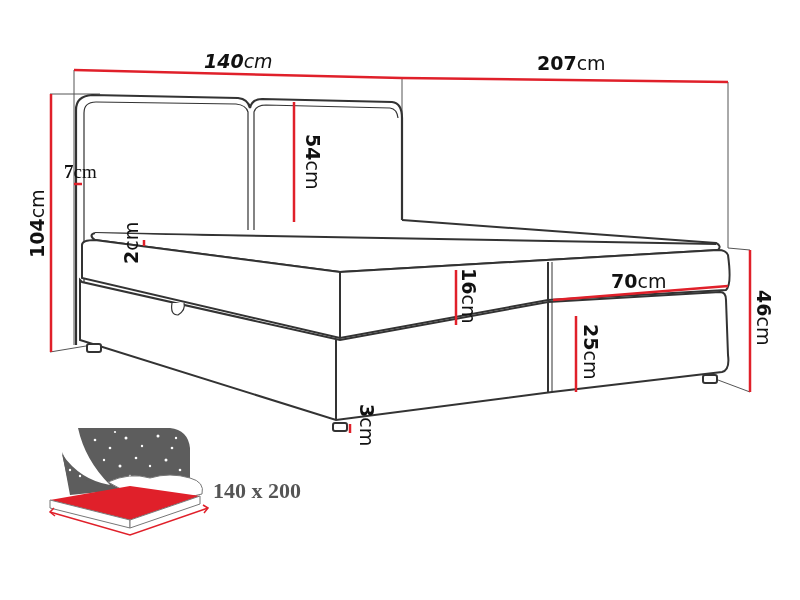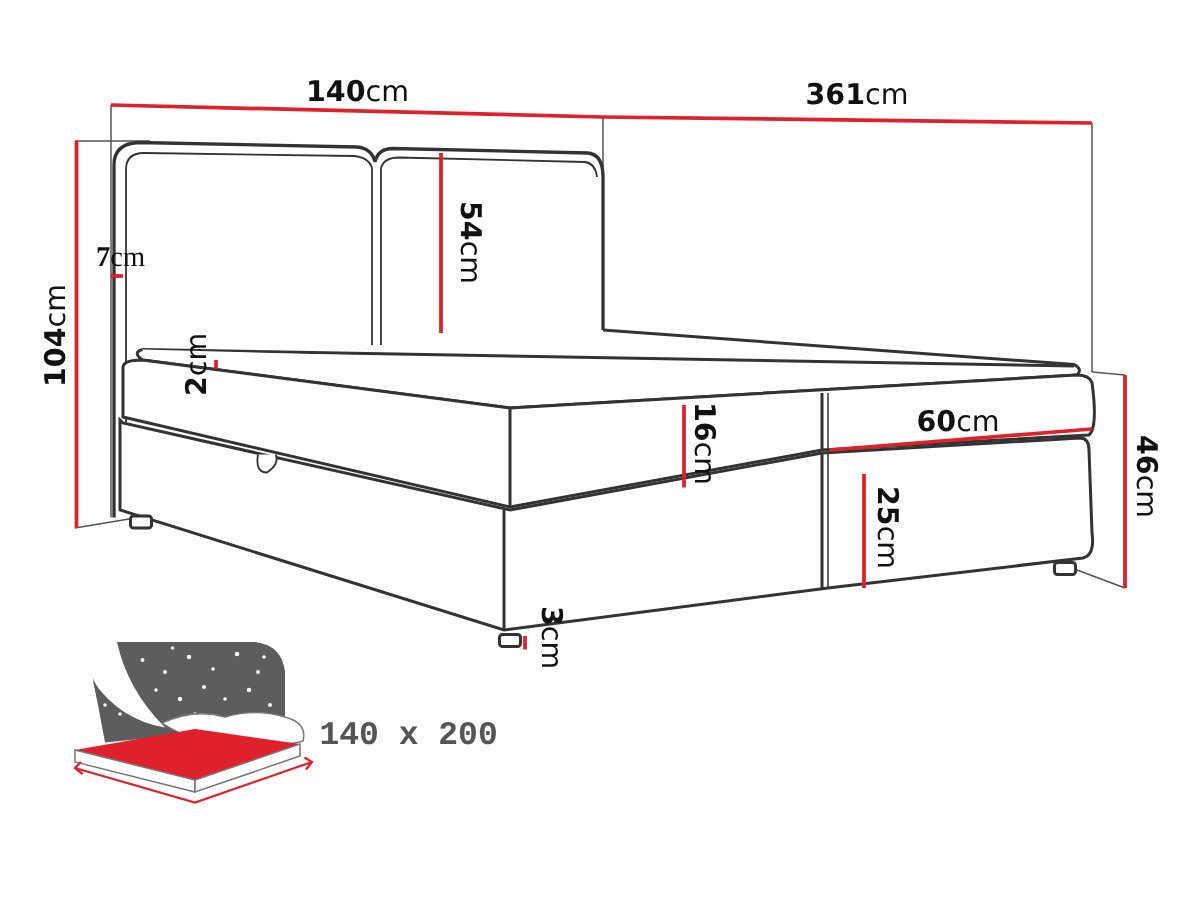--- a/index.html
+++ b/index.html
@@ -3,21 +3,21 @@
   <meta charset="utf-8">
   <style>
     html, body { margin: 0; padding: 0; background: #ffffff; }
     body { width: 800px; height: 600px; position: relative; overflow: hidden; font-family: "DejaVu Sans", sans-serif; }
     svg.main { position: absolute; left: 0; top: 0; }
     .lbl { position: absolute; color: #111; font-size: 19px; white-space: nowrap; line-height: 1; }
     .num { font-weight: bold; }
     .unit { font-weight: normal; }
     .rot90 { transform-origin: 0 0; transform: rotate(90deg); }
     .rotm90 { transform-origin: 0 0; transform: rotate(-90deg); }
-    .size-label { position: absolute; left: 213px; top: 478px; font-size: 22px; font-weight: bold; color: #555; font-family: Liberation Mono, monospace; }
+    .size-label { position: absolute; left: 213px; top: 478px; font-size: 22px; font-weight: bold; color: #555; font-family: Liberation Serif, serif; }
   </style>
 </head>
 <body>
 
 <svg class="main" width="800" height="600" viewBox="0 0 800 600">
 
   <g stroke="#555" stroke-width="1" fill="none">
     <line x1="74" y1="70" x2="74" y2="345"></line>
     <line x1="402" y1="78" x2="402" y2="220"></line>
     <line x1="728" y1="82" x2="728" y2="248"></line>
@@ -99,31 +99,31 @@
     </g>
     <path d="M108,482 Q130,472 150,478 Q170,472 190,478 Q205,482 202,494 Q190,498 170,494 Q150,498 135,494 Q120,490 108,482 Z" fill="#fff" stroke="#777" stroke-width="1"></path>
     <path d="M50,500 L130,486 L200,496 L130,520 Z" fill="#e0202a"></path>
     <path d="M50,500 L50,508 L130,528 L130,520 Z" fill="#fff" stroke="#777" stroke-width="1"></path>
     <path d="M130,520 L200,496 L200,504 L130,528 Z" fill="#fff" stroke="#777" stroke-width="1"></path>
     <path d="M50,512 L130,535 L208,508" fill="none" stroke="#e0202a" stroke-width="1.5"></path>
     <path d="M54,508 L50,512 L55,516 M203,505 L208,508 L204,513" fill="none" stroke="#e0202a" stroke-width="1.5"></path>
   </g>
 </svg>
 
-<div class="lbl" style="left:204px; top:52px;">
+<div class="lbl" style="left:204px; top:52px;font-style:italic;">
   <span class="num">140</span><span class="unit">cm</span>
 </div>
 <div class="lbl" style="left:537px; top:54px;">
-  <span class="num">361</span><span class="unit">cm</span>
+  <span class="num">207</span><span class="unit">cm</span>
 </div>
 <div class="lbl" style="left:64px; top:162px;font-family:Liberation Serif, serif;">
   <span class="num">7</span><span class="unit">cm</span>
 </div>
 <div class="lbl" style="left:611px; top:272px;">
-  <span class="num">60</span><span class="unit">cm</span>
+  <span class="num">70</span><span class="unit">cm</span>
 </div>
 
 <div class="lbl rot90" style="left:322px; top:134px;">
   <span class="num">54</span><span class="unit">cm</span>
 </div>
 <div class="lbl rot90" style="left:478px; top:268px;">
   <span class="num">16</span><span class="unit">cm</span>
 </div>
 <div class="lbl rot90" style="left:600px; top:324px;">
   <span class="num">25</span><span class="unit">cm</span>

